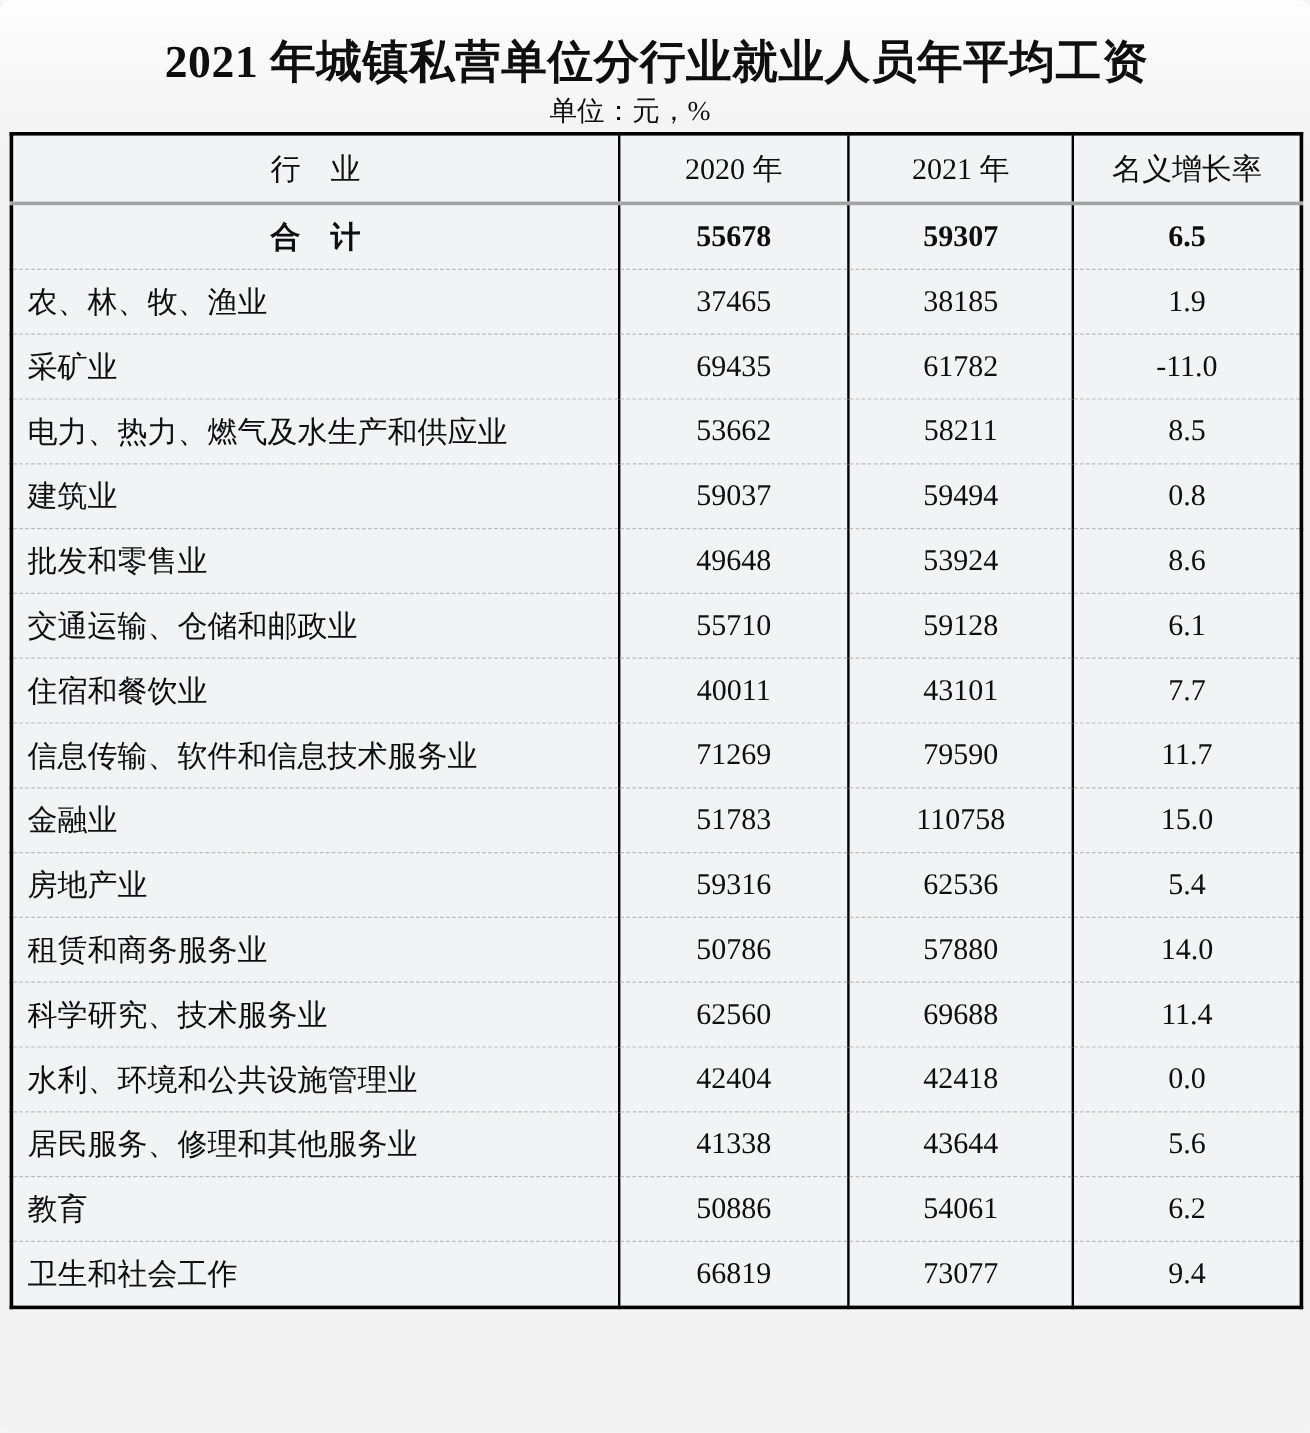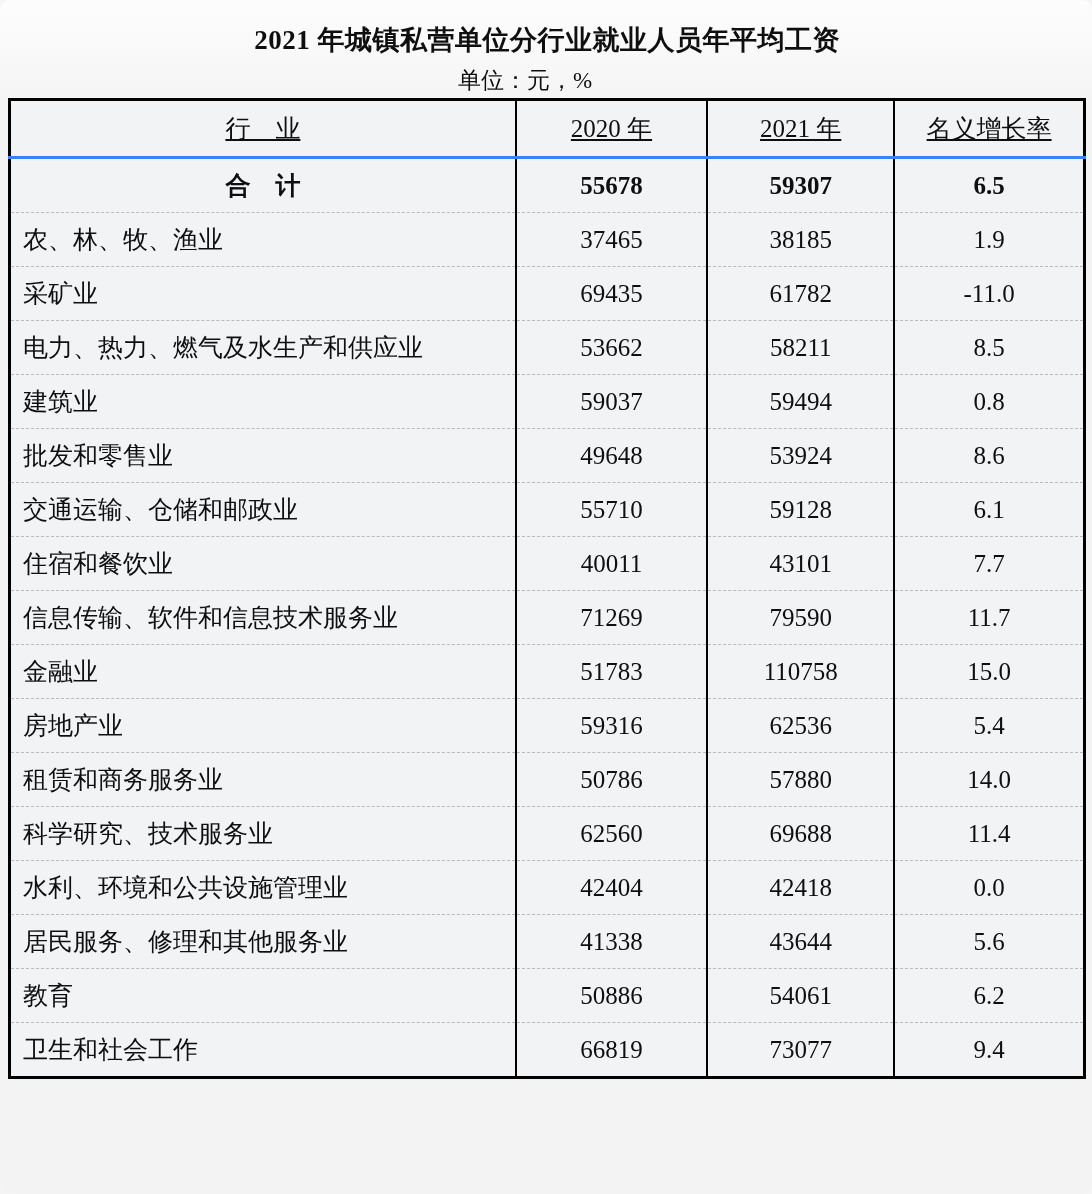--- a/index.html
+++ b/index.html
@@ -18,25 +18,25 @@
   .sheet {
     width: 100%;
     height: 100%;
     box-sizing: border-box;
     padding: 16px 6px 0 8px;
     background: linear-gradient(#fdfdfd, #f3f3f4 120px, #f3f3f4);
     border-radius: 10px;
   }
   .doc-title {
     text-align: center;
-    font-size: 27px;
+    font-size: 38px;
     font-weight: bold;
     letter-spacing: 0.5px;
     line-height: 40px;
-    margin-top: 4px;
+    margin-top: 16px;
   }
   .unit-note {
     text-align: center;
     padding-right: 44px;
     font-size: 23px;
     line-height: 30px;
     margin-top: 6px;
     margin-bottom: 2px;
   }
   table.wage-table {
@@ -54,22 +54,21 @@
     height: 53px;
     padding: 0;
     font-size: 25px;
     font-weight: normal;
     vertical-align: middle;
     white-space: nowrap;
     overflow: hidden;
   }
   thead th {
     height: 55px;
-    border-bottom: 3px solid #3b82f6;
-    text-decoration: underline;
+    border-bottom: 3px solid #a3a3a3;
   }
   th + th, td + td {
     border-left: 2px solid #000;
   }
   tbody tr + tr td {
     border-top: 1px dashed #b7bbc0;
   }
   td.industry-cell {
     text-align: left;
     padding-left: 12px;

